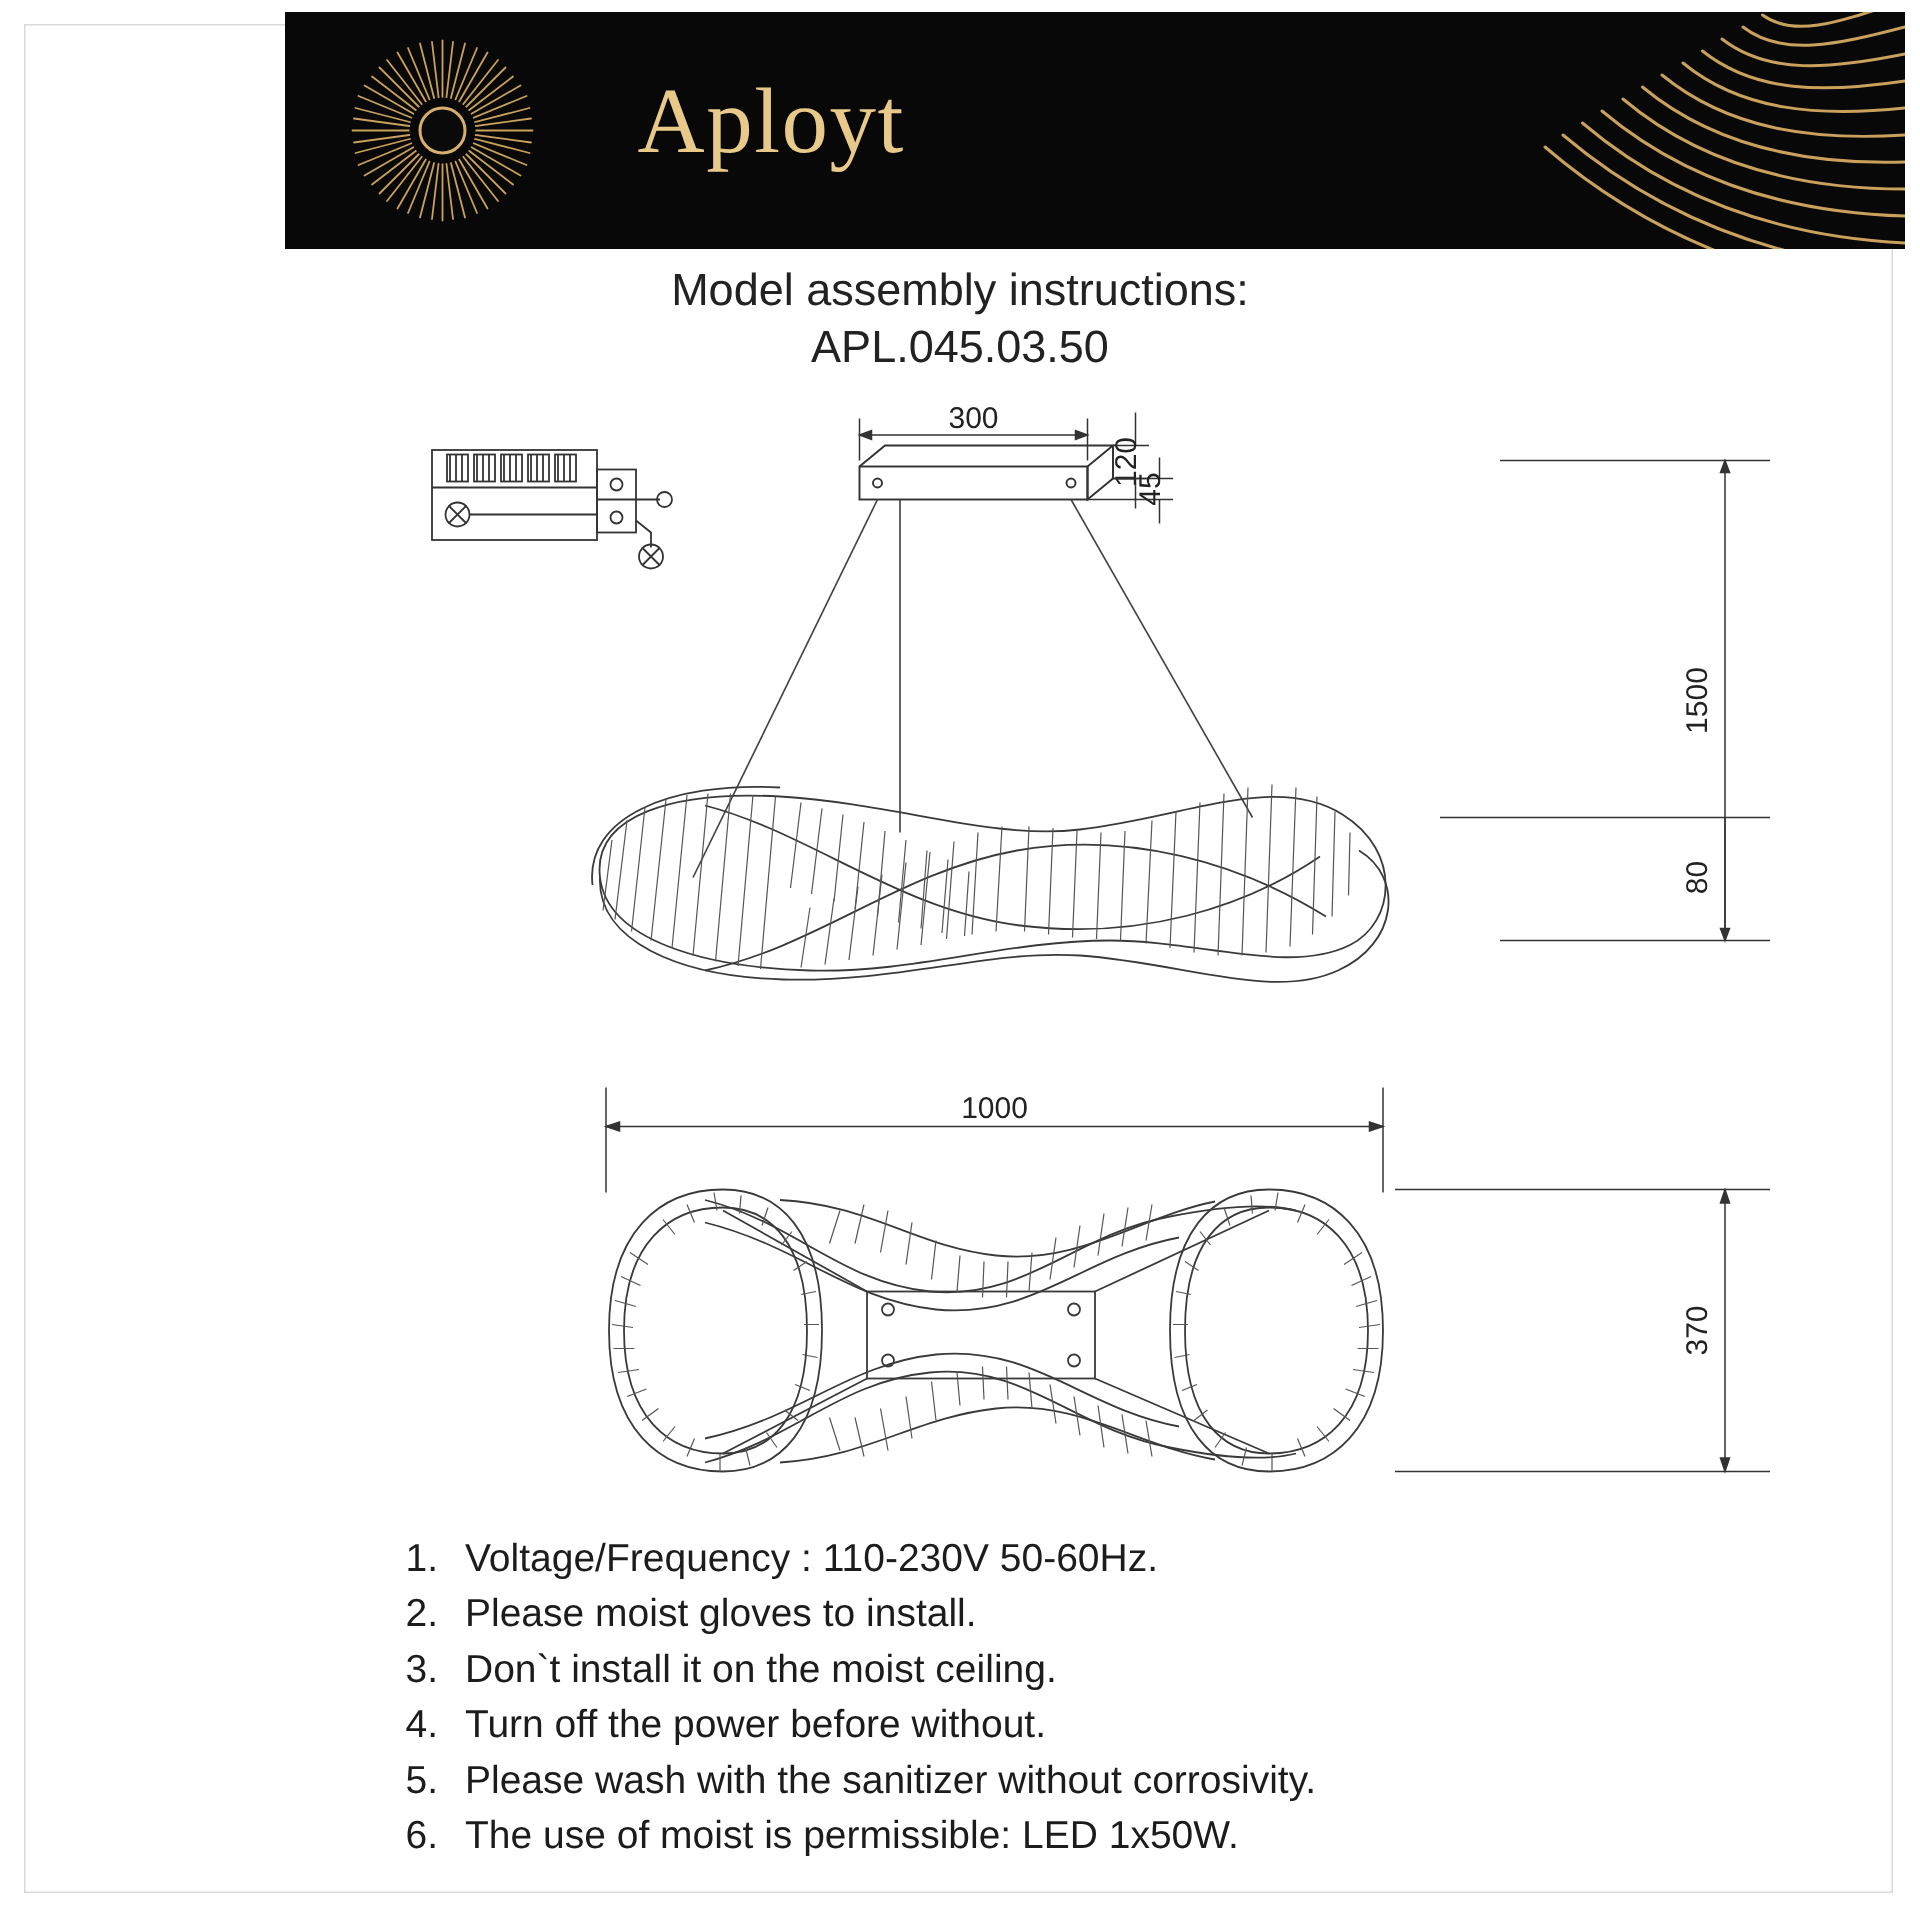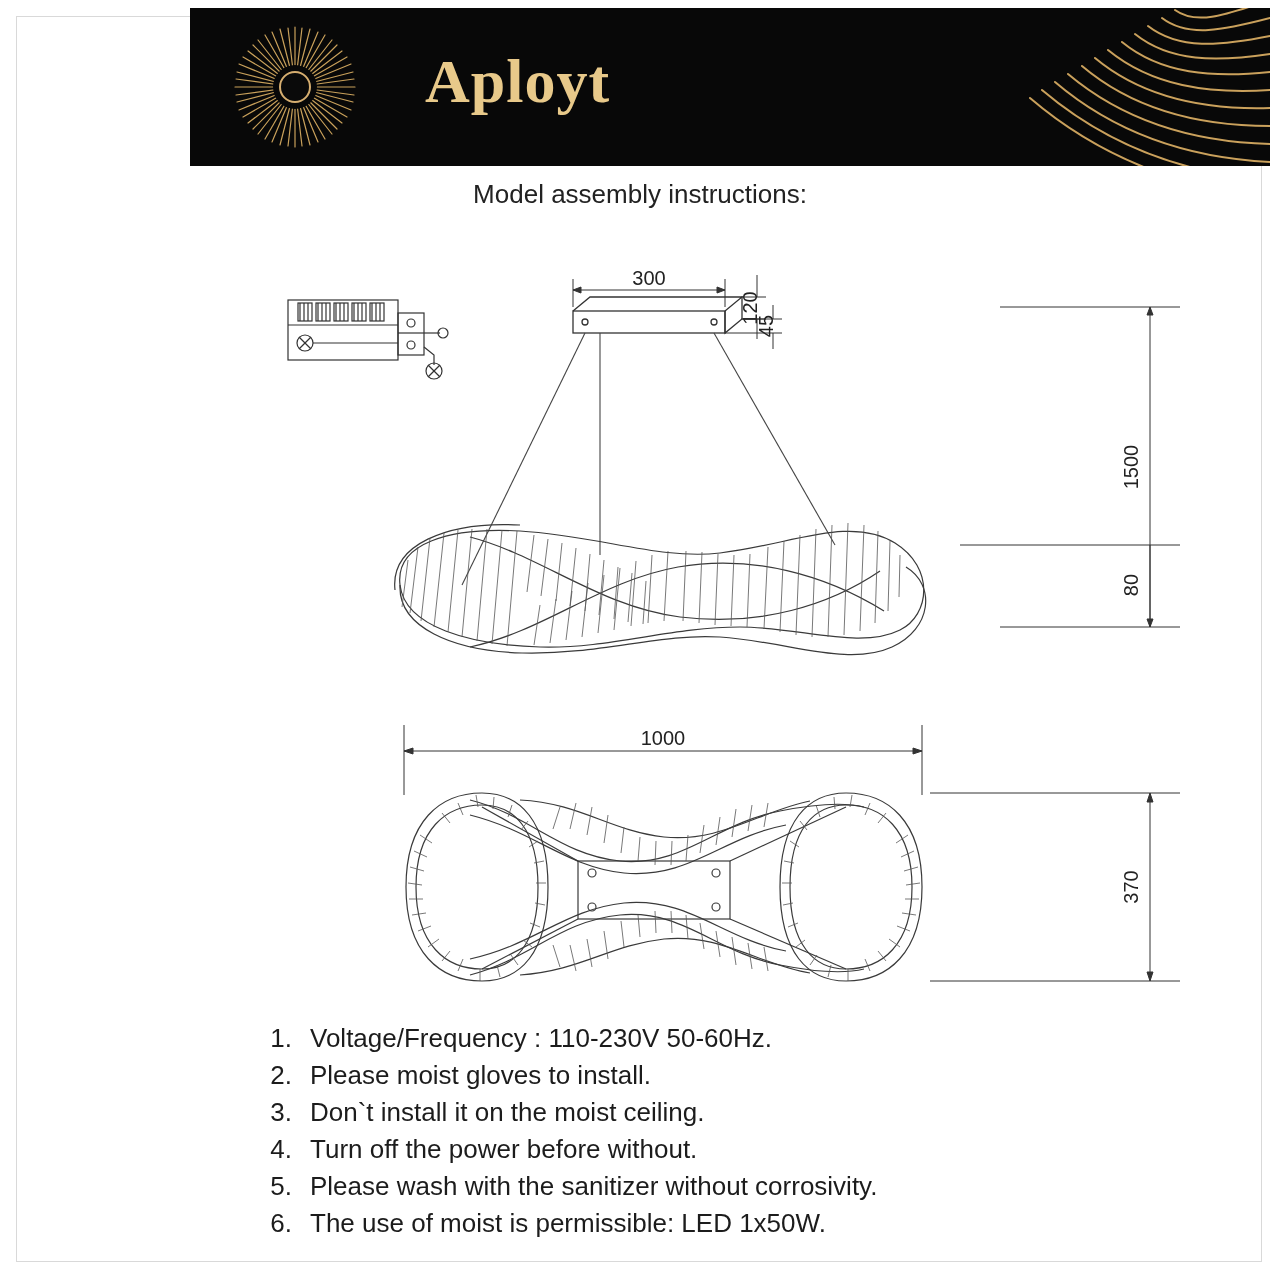--- a/index.html
+++ b/index.html
@@ -31,21 +31,20 @@
 
   
   .header {
     position: absolute;
     left: 190px;
     top: 8px;
     width: 1080px;
     height: 158px;
     background: #080808;
     overflow: hidden;
-    font-weight: bold;
   }
   .header-sun {
     position: absolute;
     left: 42px;
     top: 16px;
     width: 126px;
     height: 126px;
   }
   .brand {
     position: absolute;
@@ -66,21 +65,21 @@
 
   
   .title-block {
     position: absolute;
     left: 0;
     top: 175px;
     width: 1280px;
     text-align: center;
   }
   .title-line {
-    font-size: 26px;
+    font-size: 30px;
     color: #222;
     line-height: 38px;
   }
 
   
   .drawing {
     position: absolute;
     left: 0;
     top: 255px;
     width: 1183px;
@@ -207,20 +206,21 @@
         <path d="M420 52 C 378 66 347 78 325 62"></path>
         <path d="M420 34 C 382 50 356 66 338 54"></path>
         <path d="M420 16 C 386 34 365 54 352 46"></path>
         <path d="M420 0 C 390 18 374 42 365 38"></path>
       </g>
     </svg>
   </div>
 
   <div class="title-block">
     <div class="title-line">Model assembly instructions:</div>
+    <div class="title-line">APL.045.03.50</div>
   </div>
 
   <div class="drawing">
     <svg width="1280" height="740" viewBox="0 0 1280 740">
 
       <g stroke="#333" fill="none" stroke-width="1.2">
         <rect x="288" y="45" width="110" height="60"></rect>
         <line x1="288" y1="70" x2="398" y2="70"></line>
         <g>
           <rect x="298" y="48" width="14" height="18"></rect>

